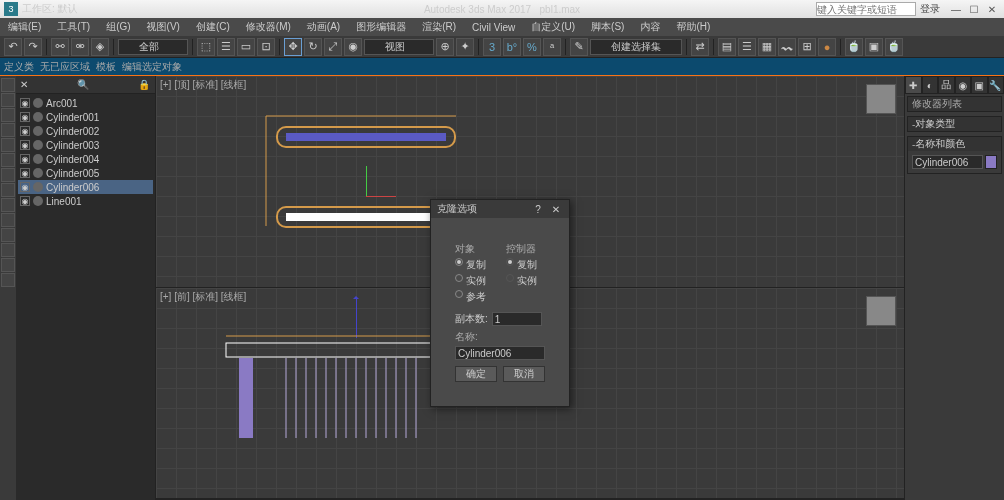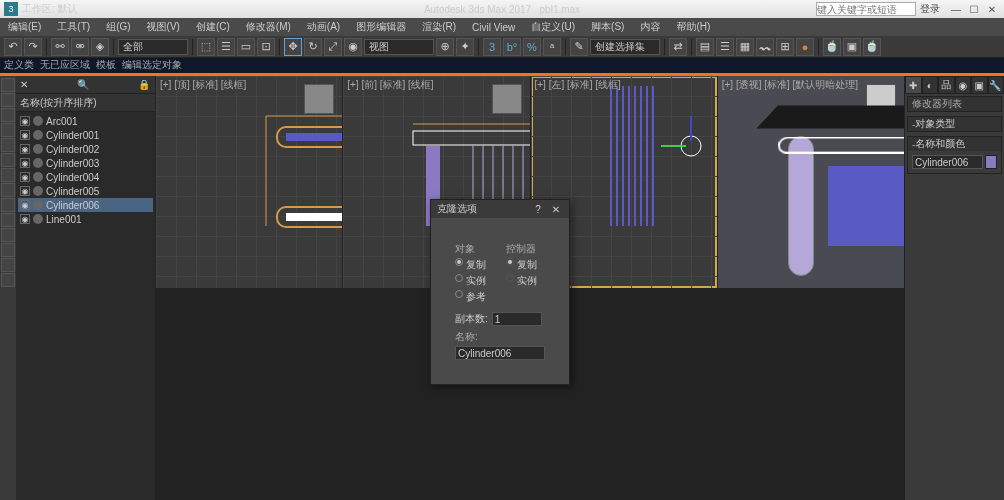--- a/index.html
+++ b/index.html
@@ -9,34 +9,34 @@
 .titlebar .center-title{position:absolute;left:50%;transform:translateX(-50%);color:#444}
 .titlebar .search{margin-left:auto;width:100px;height:14px;background:#fff;border:1px solid #aaa;margin-right:4px}
 .titlebar .wbtns{display:flex;gap:2px;margin-left:8px}
 .titlebar .wbtn{width:16px;height:14px;display:flex;align-items:center;justify-content:center;color:#555;font-size:10px}
 .menubar{height:18px;background:#4a4a4a;display:flex;align-items:center;padding:0 4px;gap:8px}
 .menubar span{color:#ccc;padding:2px 4px}
 .toolbar1{height:22px;background:#3a3a3a;border-bottom:1px solid #222;display:flex;align-items:center;padding:0 4px;gap:2px}
 .tb-btn{width:18px;height:18px;background:#444;border:1px solid #555;display:flex;align-items:center;justify-content:center;font-size:11px}
 .tb-sel{border:1px solid #6a9fd4}
 .tb-sep{width:1px;height:16px;background:#222;margin:0 2px}
-.tb-combo{height:16px;min-width:70px;background:#2a2a2a;border:1px solid #555;padding:0 4px;display:flex;align-items:center}
-.toolbar2{height:18px;background:#0f172a;display:flex;align-items:flex-start;padding:0 4px;gap:6px;border-bottom:3px solid #f97316}
+.tb-combo{height:16px;min-width:70px;background:#2a2a2a;border:1px solid #555;padding:0 20px;display:flex;align-items:center}
+.toolbar2{height:18px;background:#0c4a6e;display:flex;align-items:center;padding:0 4px;gap:6px;border-bottom:1px solid #f97316}
 .toolbar2 span{color:#aaa}
 .main{display:flex;height:424px}
 .left-tools{width:16px;background:#3a3a3a;display:flex;flex-direction:column;gap:1px;padding-top:2px}
 .left-tools .lt{width:14px;height:14px;background:#444;border:1px solid #555;margin:0 auto}
 .scene-panel{width:140px;background:#3a3a3a;border-right:1px solid #222;display:flex;flex-direction:column}
 .scene-hdr{height:18px;background:#333;display:flex;align-items:center;padding:0 4px;justify-content:space-between;border-bottom:1px solid #222}
 .scene-list{flex:1;background:#2a2a2a;padding:2px}
 .scene-item{display:flex;align-items:center;height:14px;padding:0 2px;gap:3px}
 .scene-item.sel{background:#4a6484}
 .scene-vis{width:10px;height:10px;border:1px solid #666;display:flex;align-items:center;justify-content:center;font-size:8px}
 .scene-ico{width:10px;height:10px;border-radius:50%;background:#666}
-.viewports{flex:1;display:grid;grid-template-columns:1fr 1fr 1fr 1fr;grid-template-rows:1fr 1fr;gap:1px;background:#222;position:relative}
+.viewports{flex:1;display:grid;grid-template-columns:1fr;grid-template-rows:1fr 1fr;gap:1px;background:#222;position:relative}
 .vp{background:#3a3a3a;position:relative;overflow:hidden}
 .vp-label{position:absolute;top:2px;left:4px;color:#aaa;z-index:5}
 .vp-active{outline:2px solid #d4a84a;outline-offset:-2px}
 .grid-bg{position:absolute;inset:0;background-image:linear-gradient(#444 1px,transparent 1px),linear-gradient(90deg,#444 1px,transparent 1px);background-size:20px 20px}
 .cmd-panel{width:100px;background:#3a3a3a;border-left:1px solid #222;display:flex;flex-direction:column}
 .cmd-tabs{height:18px;display:flex;background:#333}
 .cmd-tab{flex:1;border:1px solid #222;display:flex;align-items:center;justify-content:center;font-size:10px}
 .cmd-tab.active{background:#4a4a4a}
 .cmd-sec{border:1px solid #222;margin:2px}
 .cmd-sec-hdr{background:#333;height:14px;display:flex;align-items:center;padding:0 4px;color:#aaa}
@@ -173,23 +173,20 @@
     <div class="lt"></div>
     <div class="lt"></div>
   </div>
 
   <div class="scene-panel">
     <div class="scene-hdr">
       <span>✕</span>
       <span>🔍</span>
       <span>🔒</span>
     </div>
-    <div class="scene-hdr">
-      <span>名称(按升序排序)</span>
-    </div>
     <div class="scene-list">
       <div class="scene-item">
           <span class="scene-vis">◉</span>
           <span class="scene-ico"></span>
           <span>Arc001</span>
         </div>
       <div class="scene-item">
           <span class="scene-vis">◉</span>
           <span class="scene-ico"></span>
           <span>Cylinder001</span>
@@ -373,14 +370,18 @@
             <span>实例</span>
           </div>
       </div>
     </div>
     <div class="dlg-row">
       <span>副本数:</span>
       <input class="spinner" value="1" style="">
     </div>
     <div class="dlg-lbl">名称:</div>
     <input class="cmd-input" style="width: 100%;" value="Cylinder006">
+    <div class="dlg-btns">
+      <div class="dlg-btn">确定</div>
+      <div class="dlg-btn">取消</div>
+    </div>
   </div>
 </div>
 
 </body></html>

